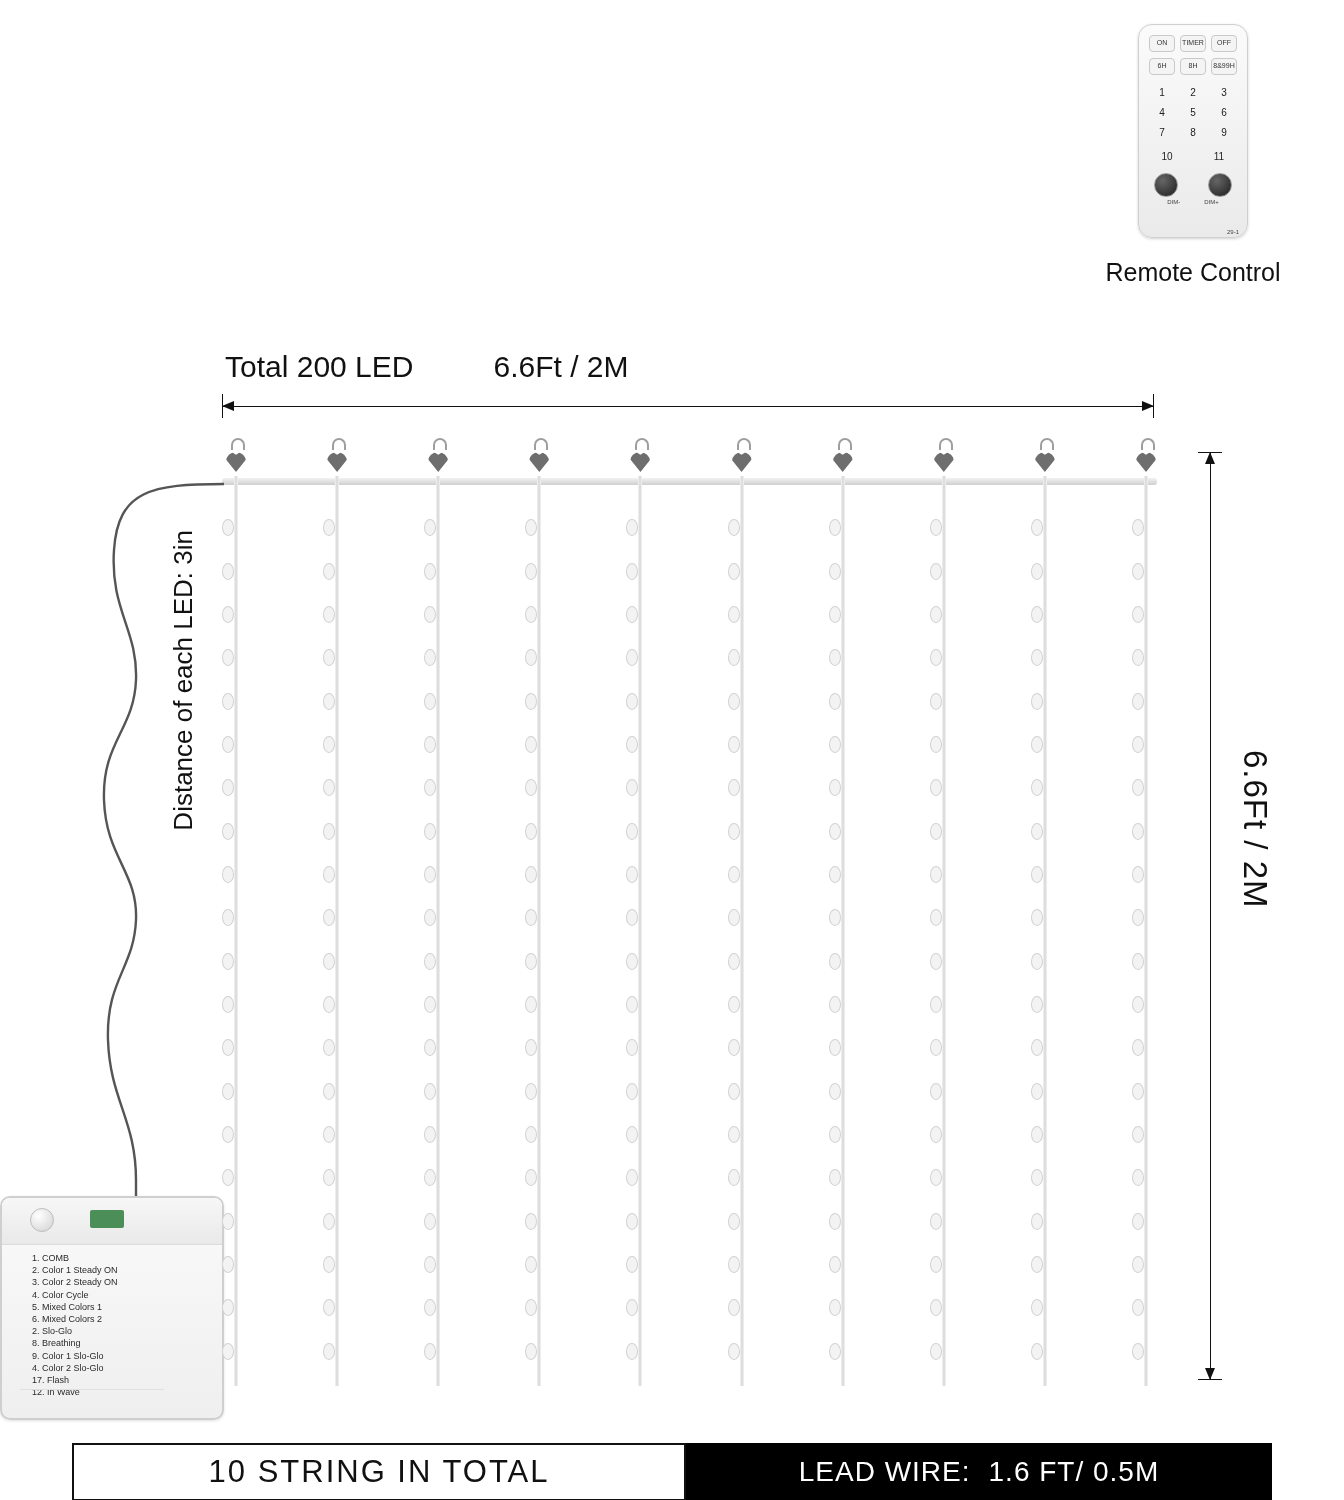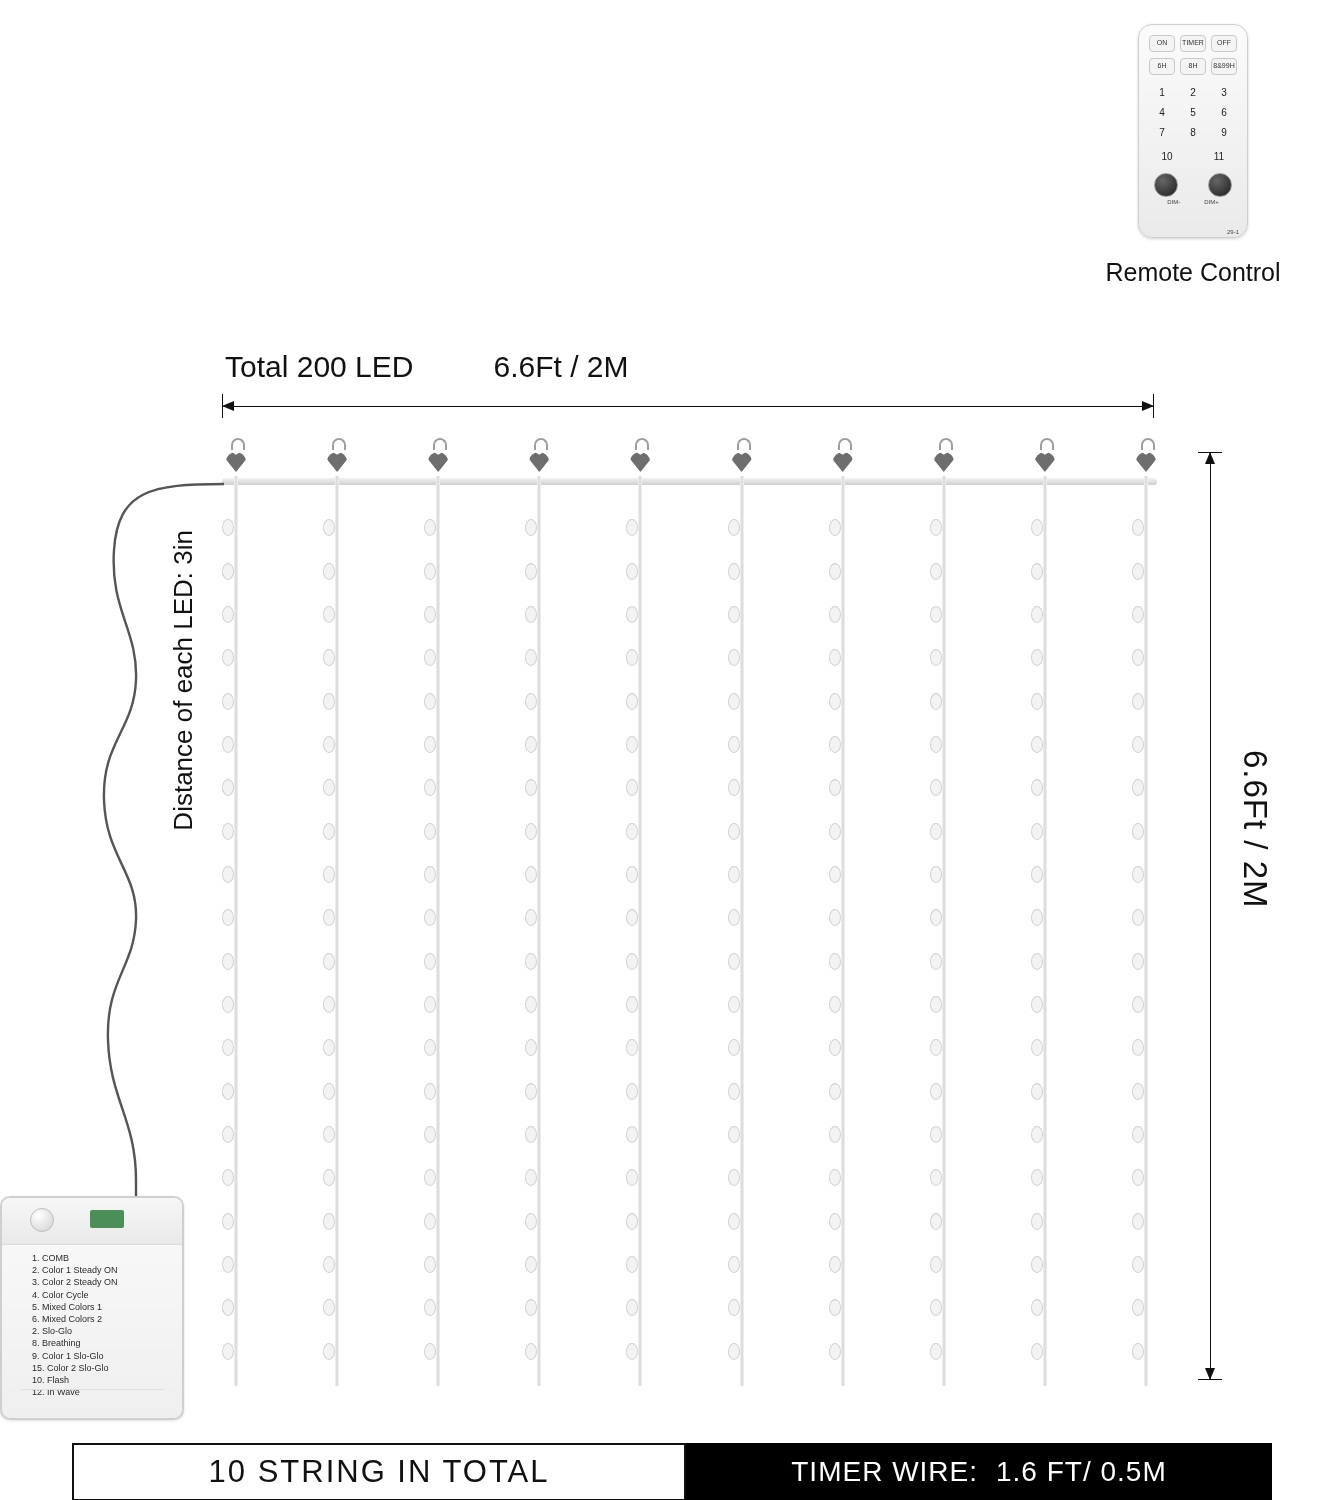--- a/index.html
+++ b/index.html
@@ -322,20 +322,21 @@
   }
   .battery {
     position: absolute;
     left: 0px; top: 876px;
     width: 180px; height: 220px;
     border: 2px solid #cfcfcf;
     border-radius: 10px;
     background: linear-gradient(to bottom,#fafafa,#efefef);
     box-shadow: 0 1px 3px rgba(0,0,0,.12);
     overflow: hidden;
+    padding-left: 40px;
   }
   .batt-top {
     position: absolute;
     left: 0; top: 0;
     width: 100%; height: 46px;
     background: linear-gradient(to bottom,#f7f7f7,#e9e9e9);
     border-bottom: 1px solid #dcdcdc;
   }
   .batt-switch {
     position: absolute;
@@ -483,22 +484,22 @@
     <div class="modes">
       <div>1. COMB</div>
       <div>2. Color 1 Steady ON</div>
       <div>3. Color 2 Steady ON</div>
       <div>4. Color Cycle</div>
       <div>5. Mixed Colors 1</div>
       <div>6. Mixed Colors 2</div>
       <div>2. Slo-Glo</div>
       <div>8. Breathing</div>
       <div>9. Color 1 Slo-Glo</div>
-      <div>15. Color 2 Slo-Glo</div>
-      <div>10. Flash</div>
+      <div>4. Color 2 Slo-Glo</div>
+      <div>17. Flash</div>
       <div>12. In Wave</div>
     </div>
     <div class="batt-div"></div>
   </div>
 
   <div id="strand-host">
       <div class="strand" style="left: 225px;">
         <div class="heart"></div>
         <div class="line" style="height: 910px;"></div>
         <div class="bead" style="top: 69.3333px;"></div>
@@ -737,16 +738,16 @@
         <div class="bead" style="top: 806px;"></div>
         <div class="bead" style="top: 849.333px;"></div>
         <div class="bead" style="top: 892.667px;"></div>
       </div>
     </div>
 </div>
 
 <div class="banners">
   <div class="banner-white">10 STRING IN TOTAL</div>
   <div class="banner-black">
-    <span>TIMER WIRE:</span>
+    <span>LEAD WIRE:</span>
     <span>1.6 FT/ 0.5M</span>
   </div>
 </div>
 
 </body></html>

